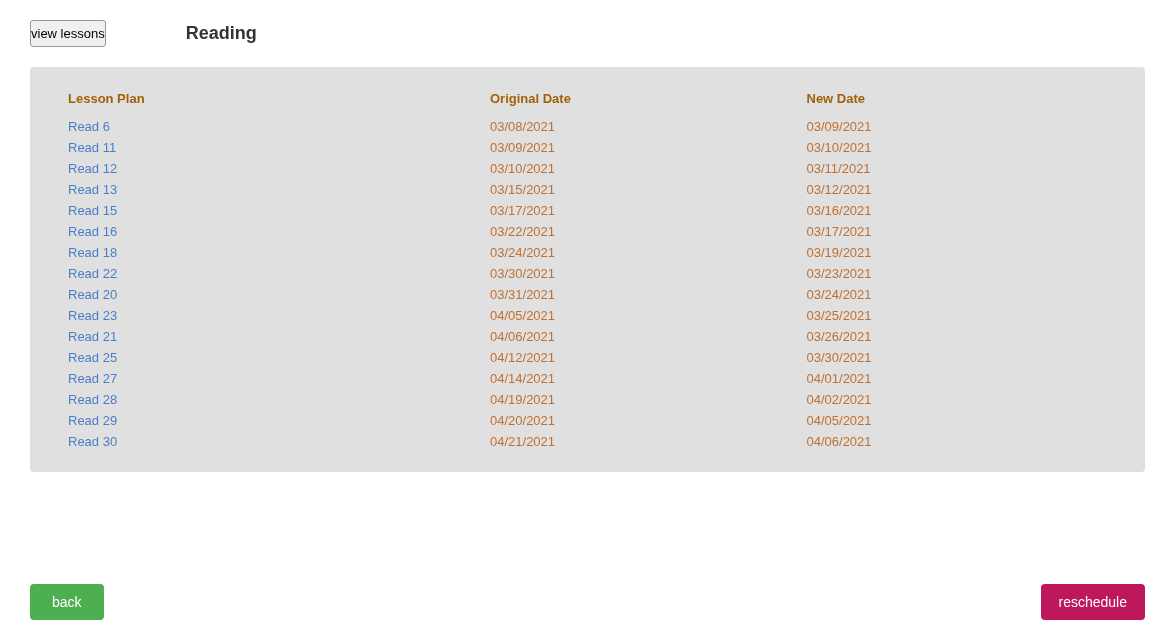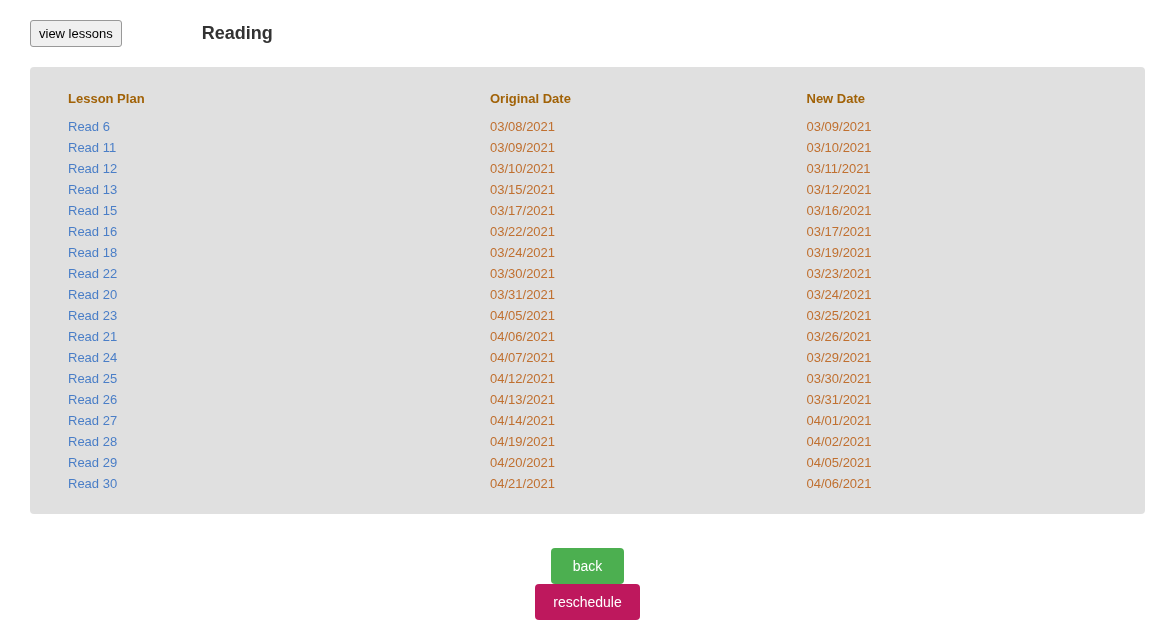--- a/index.html
+++ b/index.html
@@ -15,21 +15,21 @@
     }
     .top-bar {
       display: flex;
       align-items: center;
       gap: 80px;
       margin-bottom: 20px;
     }
     .view-lessons-btn {
       border: 1px solid #999;
       background: #f0f0f0;
-      padding: 5px 8px;
+      padding: 5px 0;
       cursor: pointer;
       font-size: 13px;
       border-radius: 3px;
     }
     .page-title {
       font-weight: bold;
       font-size: 18px;
       color: #333;
     }
     .table-container {
@@ -70,21 +70,20 @@
     .bottom-bar {
       position: fixed;
       bottom: 0;
       left: 0;
       width: 1175px;
       padding: 15px 30px;
       background: #fff;
       display: flex;
       justify-content: space-between;
       align-items: center;
-      flex-direction: column;
     }
     .back-btn {
       background: #4caf50;
       color: white;
       border: none;
       padding: 10px 22px;
       font-size: 14px;
       border-radius: 4px;
       cursor: pointer;
     }
@@ -166,33 +165,23 @@
             <td>Read 23</td>
             <td>04/05/2021</td>
             <td>03/25/2021</td>
           </tr>
           <tr>
             <td>Read 21</td>
             <td>04/06/2021</td>
             <td>03/26/2021</td>
           </tr>
           <tr>
-            <td>Read 24</td>
-            <td>04/07/2021</td>
-            <td>03/29/2021</td>
-          </tr>
-          <tr>
             <td>Read 25</td>
             <td>04/12/2021</td>
             <td>03/30/2021</td>
-          </tr>
-          <tr>
-            <td>Read 26</td>
-            <td>04/13/2021</td>
-            <td>03/31/2021</td>
           </tr>
           <tr>
             <td>Read 27</td>
             <td>04/14/2021</td>
             <td>04/01/2021</td>
           </tr>
           <tr>
             <td>Read 28</td>
             <td>04/19/2021</td>
             <td>04/02/2021</td>

